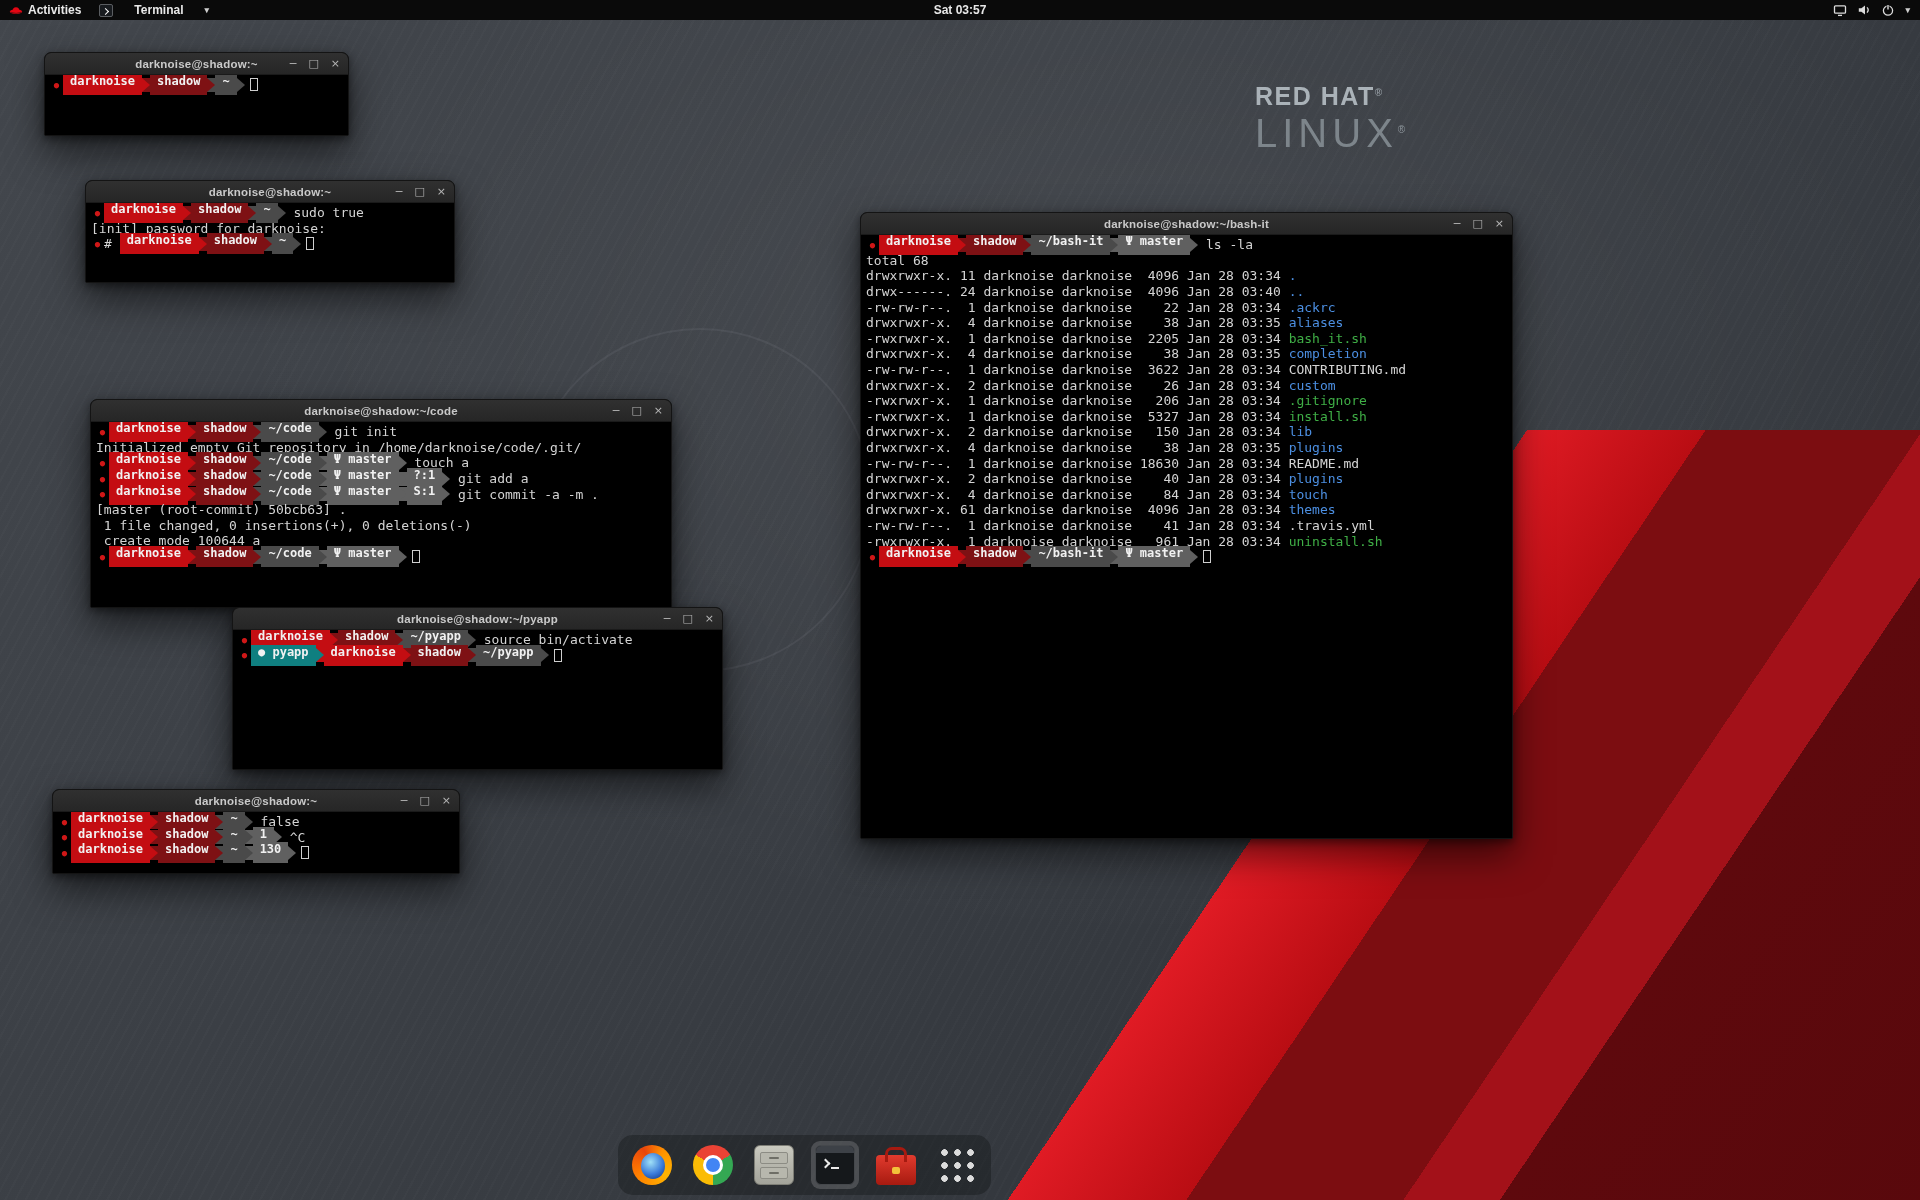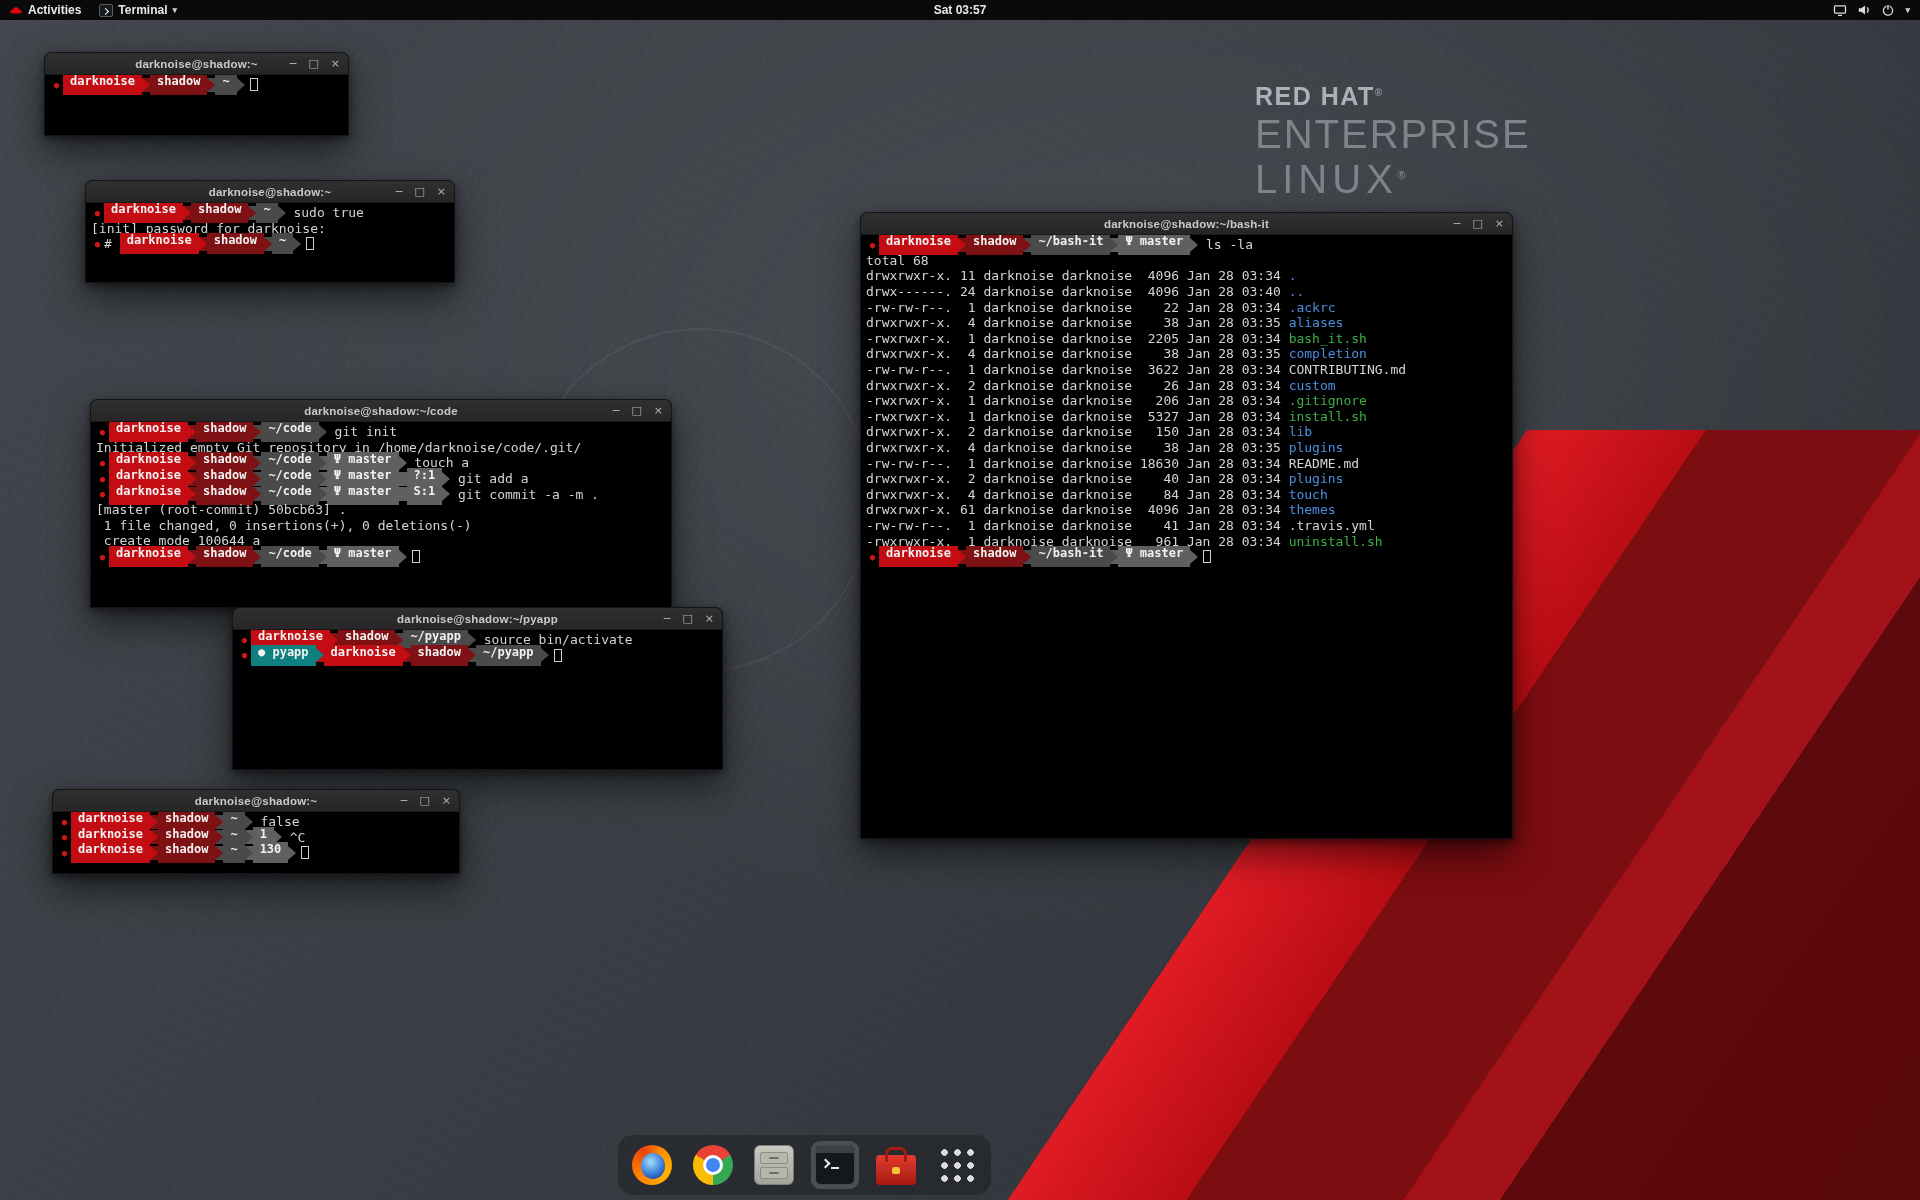--- a/index.html
+++ b/index.html
@@ -31,21 +31,21 @@
   .brand-redhat { font-size:25px; font-weight:700; letter-spacing:1.5px; color:#aab2b8; }
   .brand-redhat sup, .brand-linux sup { font-size:10px; vertical-align:super; color:#8d959b; }
   .brand-enterprise { font-size:40px; font-weight:400; letter-spacing:2px; color:#7d858b; margin-top:1px; }
   .brand-linux { font-size:40px; font-weight:400; letter-spacing:5px; color:#7d858b; }
 
   
   .topbar { position:absolute; top:0; left:0; right:0; height:20px; background:#0a0a0a;
     z-index:20; display:flex; align-items:center; color:#e8e8e8; font-size:12px; font-weight:700; }
   .tb-left { display:flex; align-items:center; height:100%; }
   .activities { display:flex; align-items:center; gap:5px; padding:0 9px; height:100%; cursor:pointer; }
-  .appmenu { display:flex; align-items:center; gap:5px; padding:0 9px; height:100%; cursor:pointer; }
+  .appmenu { display:flex; align-items:center; gap:21px; padding:0 9px; height:100%; cursor:pointer; }
   .tb-center { position:absolute; left:50%; transform:translateX(-50%); }
   .tb-right { margin-left:auto; display:flex; align-items:center; gap:10px; padding-right:10px; height:100%; }
   .tb-ic { display:inline-flex; align-items:center; }
   .caret { font-size:9px; color:#cfcfcf; }
   .termbadge { width:14px; height:13px; background:#181b1f; border:1px solid #5a5d61; border-radius:2px; position:relative; }
   .termbadge::before { content:""; position:absolute; left:3px; top:4px; width:4px; height:4px;
     border-top:1.4px solid #fff; border-right:1.4px solid #fff; transform:rotate(45deg); }
 
   
   .win { position:absolute; z-index:5; border-radius:7px 7px 2px 2px; overflow:hidden;
@@ -107,21 +107,20 @@
 </style>
 </head>
 <body>
 
 <div class="desktop"></div>
 <div class="deco-circle"></div>
 <div class="stripes"></div>
 
 <div class="branding">
   <div class="brand-redhat"><span>RED HAT</span><sup>®</sup></div>
-  <div class="brand-enterprise">ENTERPRISE</div>
   <div class="brand-linux"><span>LINUX</span><sup>®</sup></div>
 </div>
 
 <section class="win" style="left:44px;top:52px;width:305px;height:84px;">
   <header class="titlebar">
     <span class="wtitle">darknoise@shadow:~</span>
     <span class="wbtns">
       <span class="wbtn">─</span>
       <span class="wbtn">□</span>
       <span class="wbtn">×</span>

